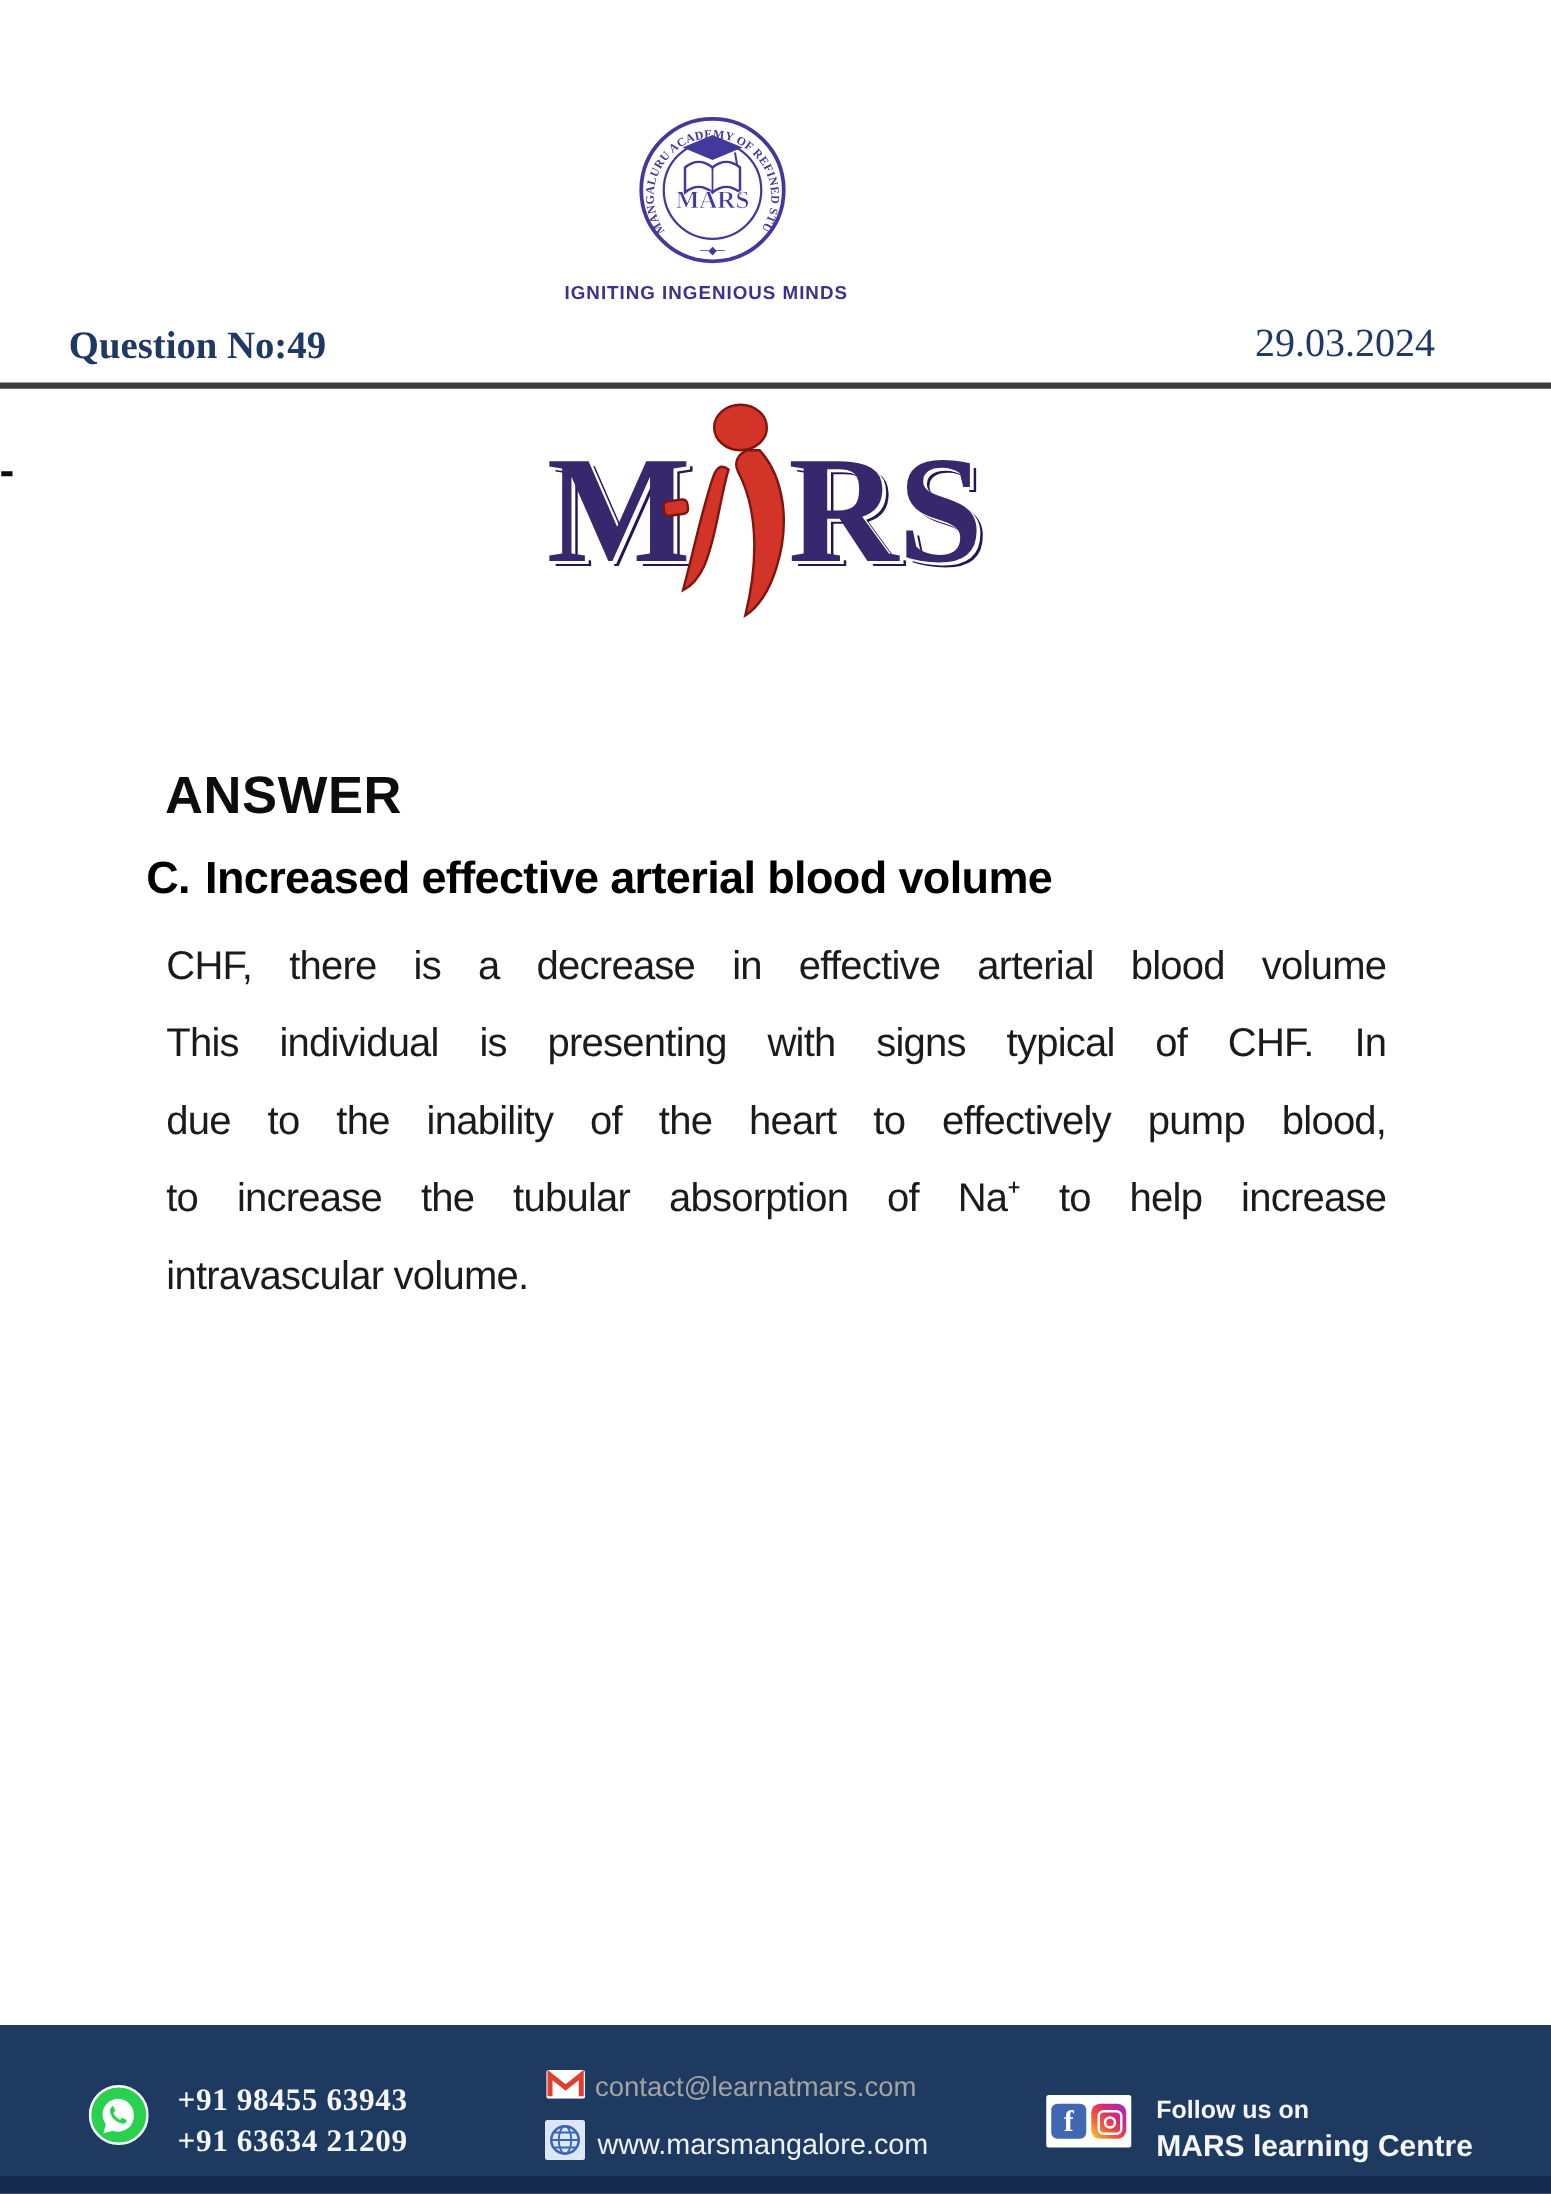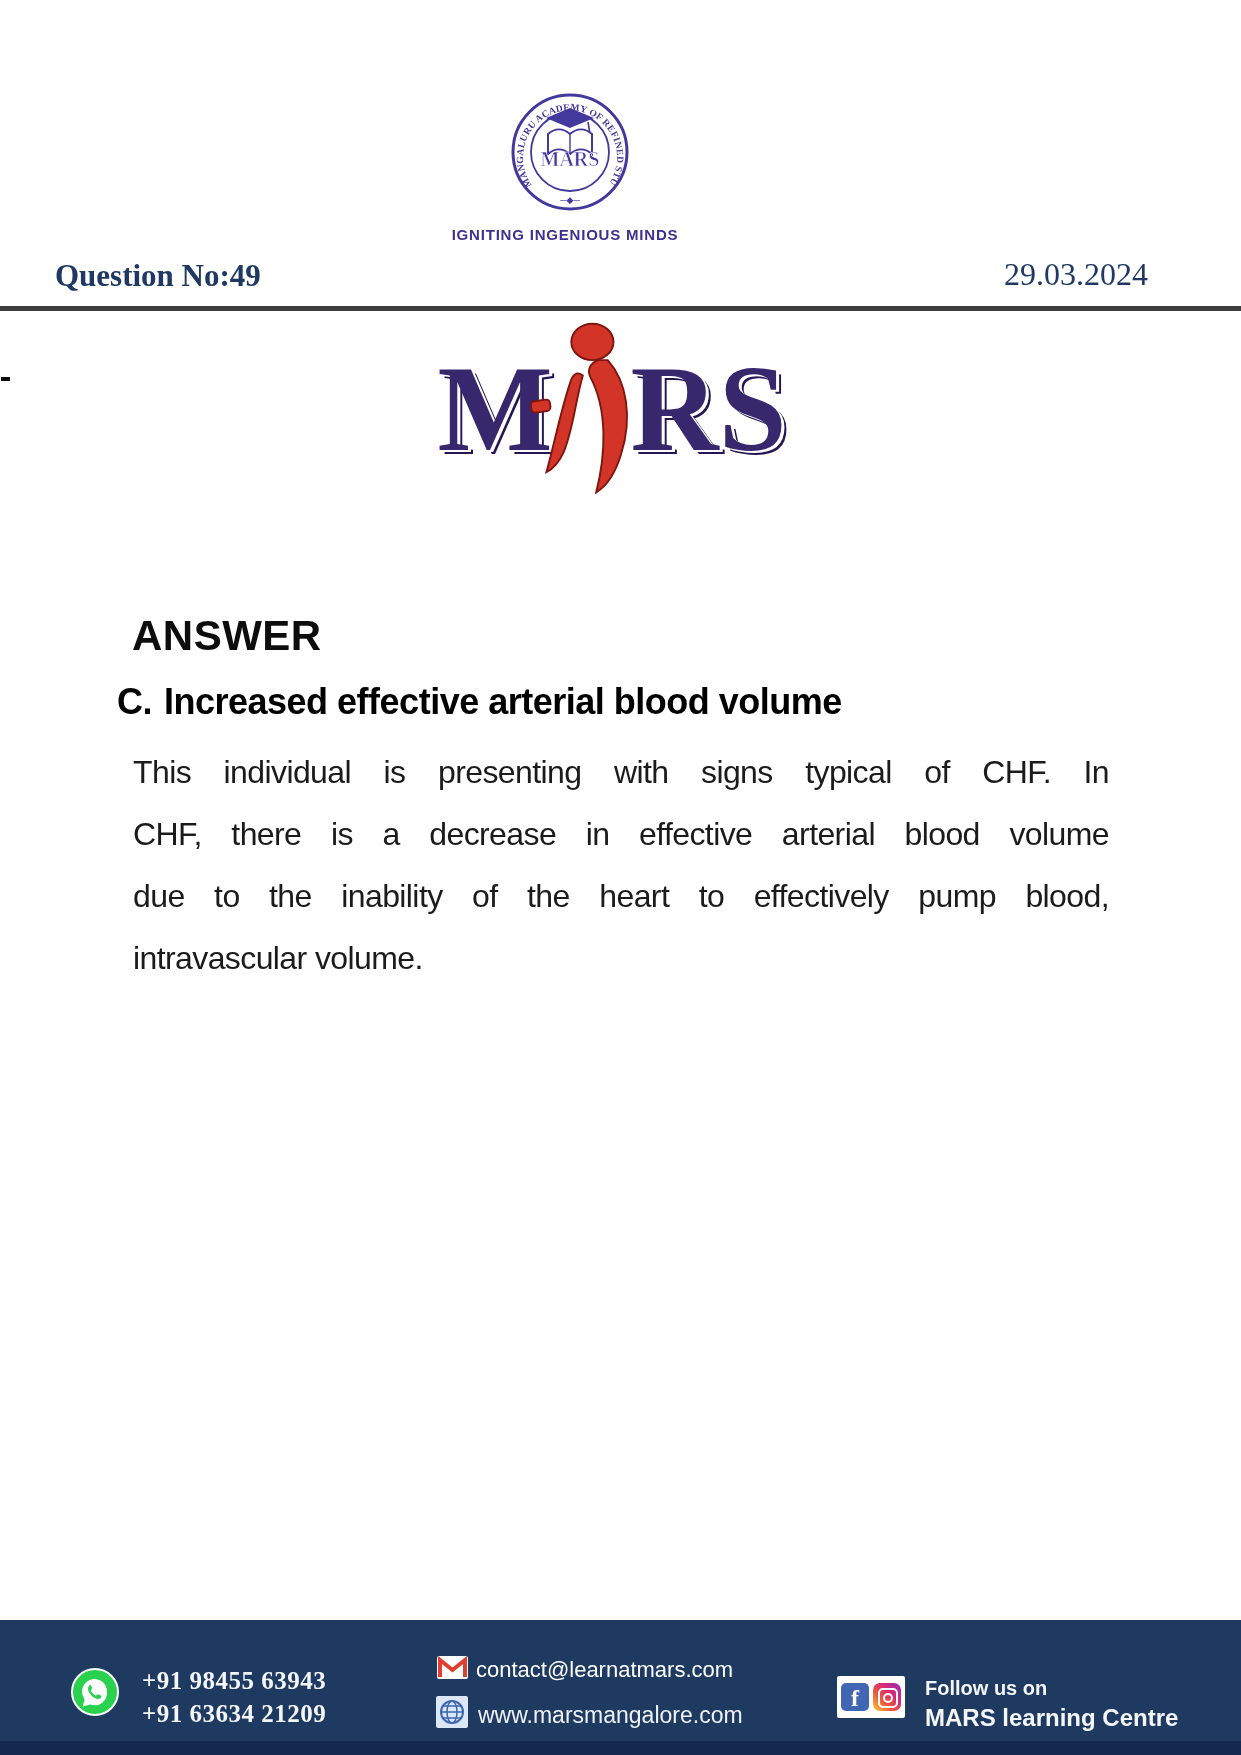--- a/index.html
+++ b/index.html
@@ -40,21 +40,21 @@
       white-space:nowrap;}
   .para-line.para-last{text-align:left;text-align-last:left;}
 
   
   #footer{position:absolute;left:0;top:1620px;width:1241px;height:143px;background:#1f3a60;}
   #footer-bottom-bar{position:absolute;left:0;bottom:0;width:100%;height:22px;background:#132a4e;}
   #wa-icon{position:absolute;left:71px;top:48px;width:48px;height:48px;}
   #phones{position:absolute;left:142px;top:44px;font-family:"Liberation Serif",serif;
       font-weight:700;font-size:25px;color:#f4f6f9;line-height:33px;letter-spacing:.5px;}
   #gmail-icon{position:absolute;left:437px;top:36px;width:31px;height:23px;}
-  #email-text{position:absolute;left:476px;top:37px;font-size:22px;color:#ffffff;}
+  #email-text{position:absolute;left:476px;top:37px;font-size:22px;color:#a3a3a3;}
   #globe-icon{position:absolute;left:436px;top:76px;width:32px;height:32px;}
   #website-text{position:absolute;left:478px;top:82px;font-size:23px;color:#eef2f7;}
   #social-box{position:absolute;left:837px;top:56px;width:68px;height:42px;background:#ffffff;
       border-radius:2px;display:flex;align-items:center;justify-content:center;gap:4px;}
   #fb-icon{width:28px;height:28px;border-radius:5px;background:#4267b2;color:#fff;
       display:flex;align-items:flex-end;justify-content:center;
       font-family:"Liberation Serif",serif;font-weight:700;font-size:24px;line-height:26px;overflow:hidden;}
   #ig-icon{width:28px;height:28px;border-radius:7px;position:relative;
       background:linear-gradient(45deg,#f9ce34 0%,#ee5a3a 35%,#d62976 65%,#962fbf 100%);}
   #ig-icon::before{content:"";position:absolute;left:5px;top:5px;width:16px;height:16px;
@@ -113,23 +113,24 @@
     </svg>
     <span class="logo-letter">RS</span>
   </div>
 
   <div id="answer-heading">ANSWER</div>
   <div id="option-line">
     <span class="opt-letter">C.</span>
     <span class="opt-txt">Increased effective arterial blood volume</span>
   </div>
   <div id="answer-paragraph">
+      <div class="para-line">CHF, there is a decrease in effective arterial blood volume</div>
       <div class="para-line">This individual is presenting with signs typical of CHF. In</div>
-      <div class="para-line">CHF, there is a decrease in effective arterial blood volume</div>
       <div class="para-line">due to the inability of the heart to effectively pump blood,</div>
+      <div class="para-line">to increase the tubular absorption of Na⁺ to help increase</div>
       <div class="para-line para-last">intravascular volume.</div>
     </div>
 
   <div id="footer">
     <svg id="wa-icon" viewBox="0 0 48 48">
       <circle cx="24" cy="24" r="23" fill="#2ad14e" stroke="#ffffff" stroke-width="2"></circle>
       <path fill="#ffffff" d="M36 23.5 a12.5 12.5 0 1 0 -22.4 7.7 l-1.8 7.3 7.5-1.9 a12.5 12.5 0 0 0 16.7-13.1z"></path>
       <path fill="#2ad14e" d="M19 17 c-1 .5-2 2-2 3.5 0 3.5 3 7.5 7 9.5 2.5 1.2 4.5 1.2 5.5.2 .8-.8 1-2 .6-2.5l-2.8-1.4c-.5-.2-1 .2-1.5.8-.4.5-.9.6-1.6.2-1.8-1-3.4-2.6-4.2-4.3-.3-.7-.2-1.1.3-1.5.6-.4 1-1 .8-1.5l-1.3-2.7c-.3-.5-.8-.6-1.8-.3z"></path>
     </svg>
     <div id="phones">

